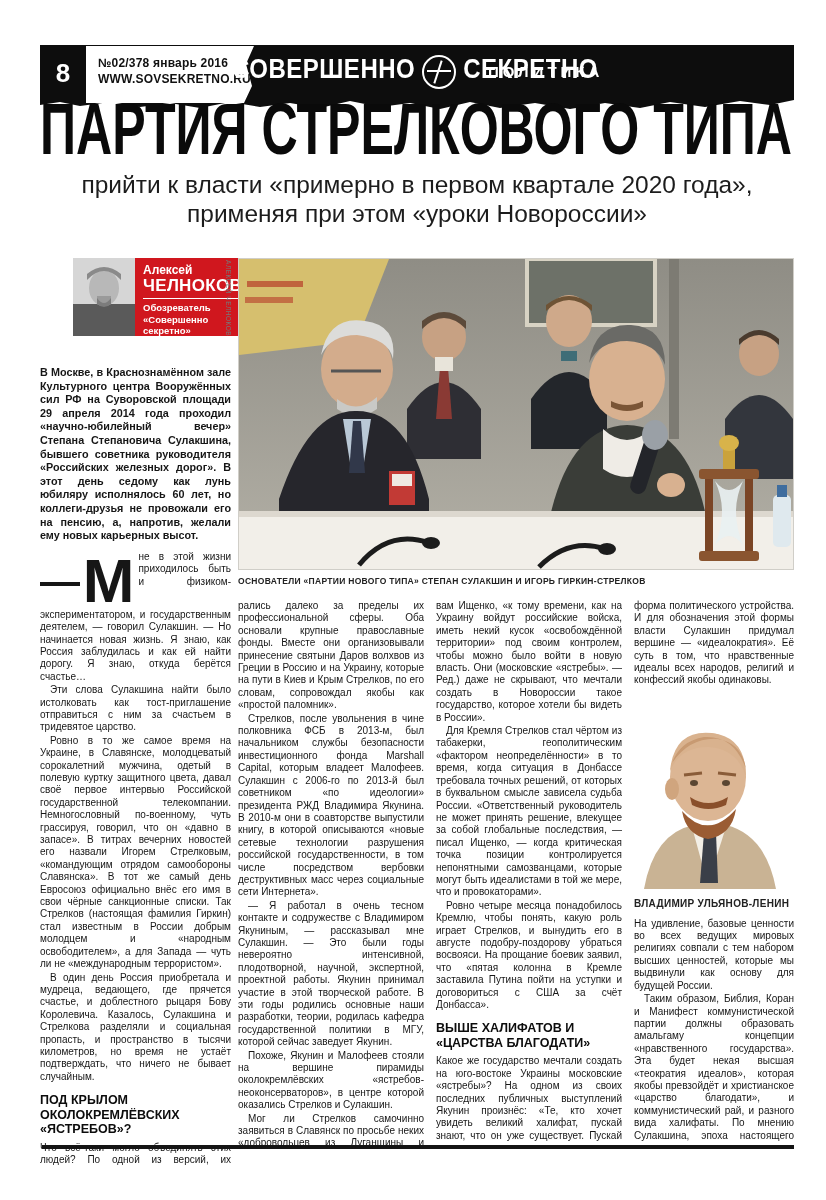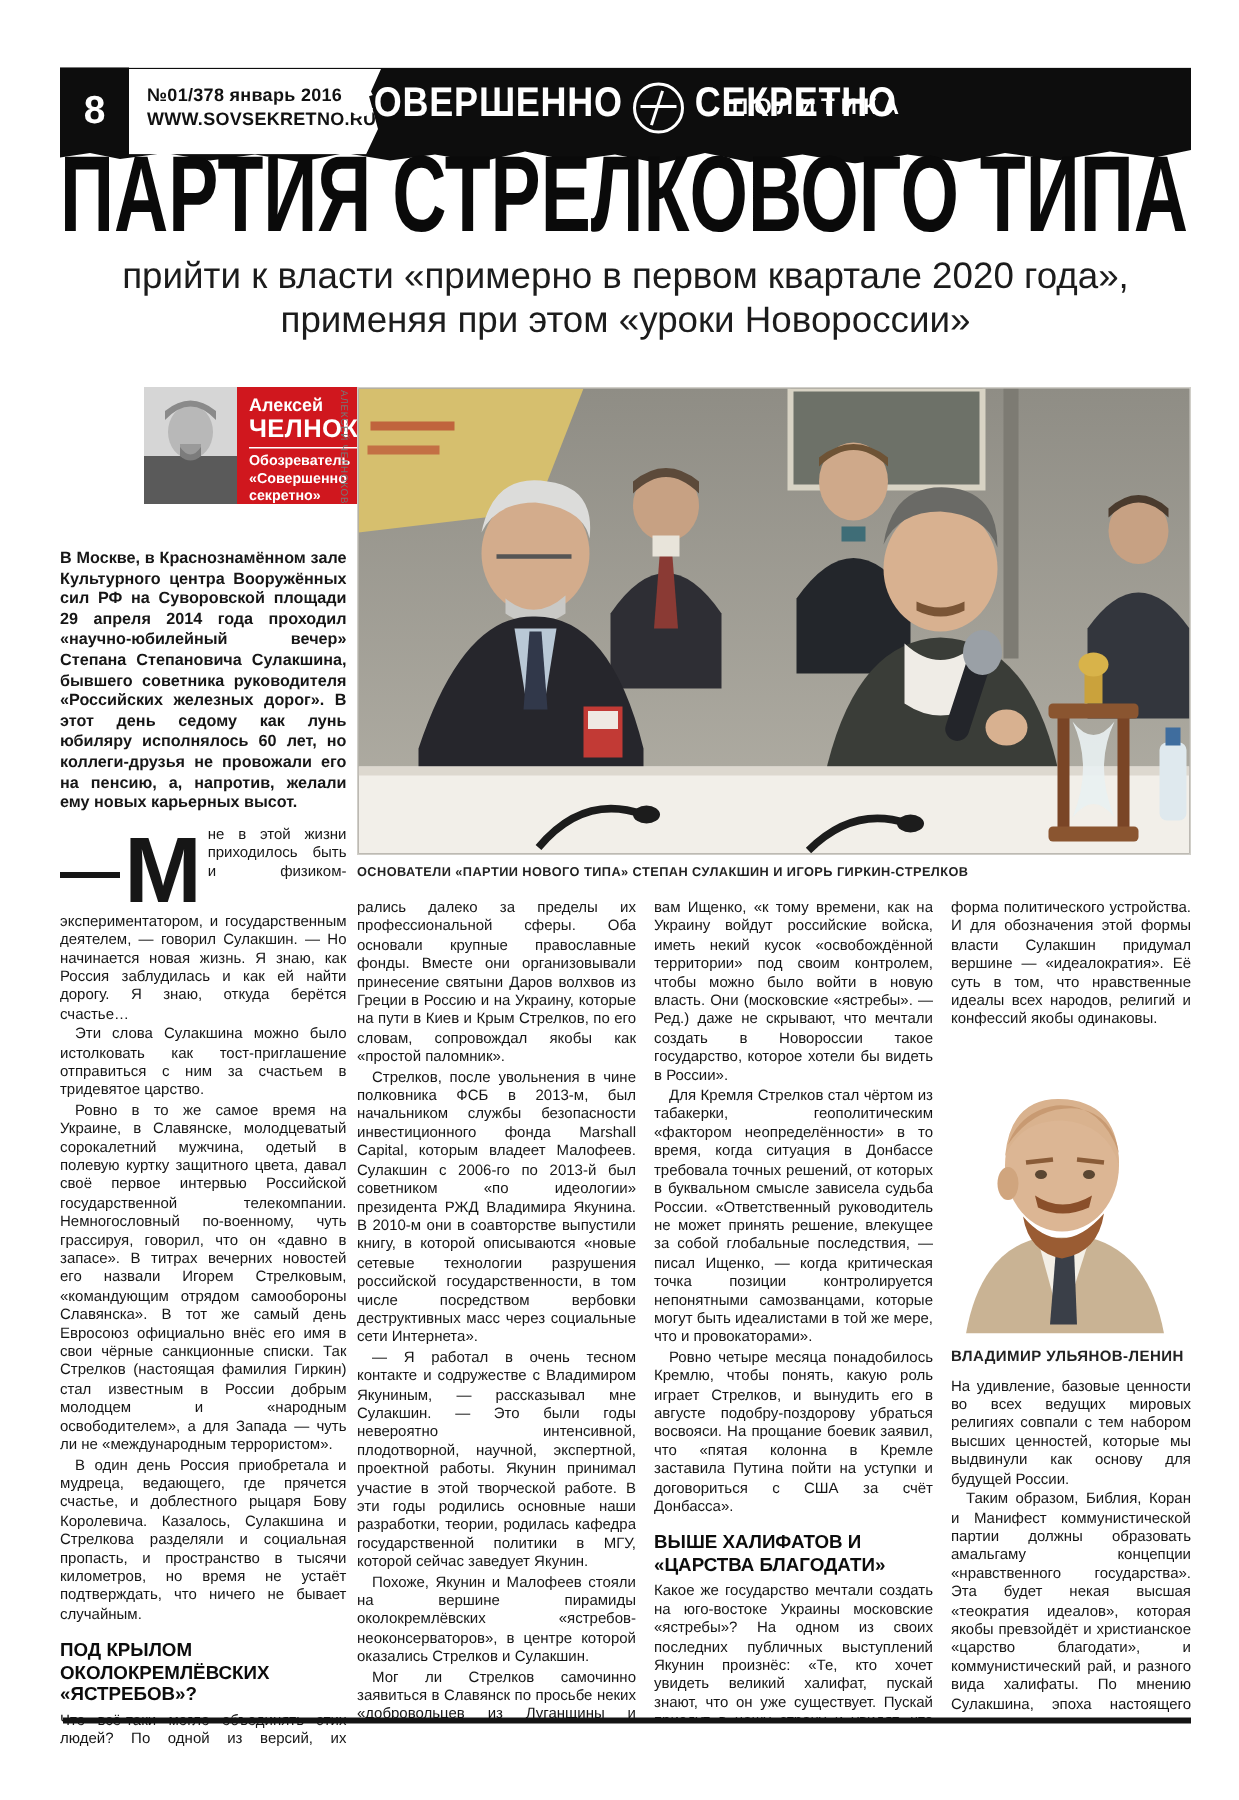--- a/index.html
+++ b/index.html
@@ -22,21 +22,21 @@
   .brand-emblem:before{content:"";position:absolute;left:3px;right:3px;top:13px;height:2px;background:#fff;}
   .brand-emblem:after{content:"";position:absolute;left:13px;top:3px;bottom:3px;width:2px;background:#fff;transform:rotate(18deg);}
   .section-label{position:absolute;left:448px;top:18px;color:#fff;font-size:15px;font-weight:bold;letter-spacing:4px;}
   
   .headline-wrap{position:absolute;left:38px;top:96px;width:758px;height:68px;}
   .headline-wrap svg{display:block;}
   .headline-text{font-family:"Liberation Sans","DejaVu Sans",sans-serif;font-weight:900;fill:#0a0a0a;}
   .subhead{position:absolute;left:40px;top:170px;width:754px;text-align:center;
     font-size:24.5px;line-height:29px;color:#1c1c1c;}
   
-  .author-card{position:absolute;left:56px;top:258px;width:182px;height:78px;display:flex;padding-left:40px;}
+  .author-card{position:absolute;left:33px;top:258px;width:182px;height:78px;display:flex;padding-left:40px;}
   .author-photo{width:62px;height:78px;background:#cfcfcf;flex:none;}
   .author-info{flex:1;background:#d0171e;color:#fff;padding:6px 7px 4px 8px;box-sizing:border-box;}
   .author-first{font-size:12px;font-weight:bold;line-height:13px;}
   .author-last{font-size:17px;font-weight:900;line-height:17px;letter-spacing:.3px;}
   .author-div{height:1px;background:#fff;margin:4px 0 3px 0;width:90%;}
   .author-role,.author-org{font-size:9.5px;font-weight:bold;line-height:11.5px;}
   
   .col{position:absolute;text-align:justify;font-size:10px;line-height:12.4px;color:#161616;overflow:hidden;}
   .col p{margin:0 0 1px 0;}
   .col p.ind{text-indent:10px;}
@@ -65,21 +65,21 @@
 <body>
 
 <div class="page">
 
   <div class="masthead">
     <div class="mast-bar"></div>
     <div class="pageno-box">
       <span class="pageno">8</span>
     </div>
     <div class="issue-patch">
-      <div class="issue-line">№01/378  январь 2016</div>
+      <div class="issue-line">№02/378  январь 2016</div>
       <div class="issue-line">WWW.SOVSEKRETNO.RU</div>
     </div>
     <div class="brand">
       <span class="brand-word">СОВЕРШЕННО</span>
       <span class="brand-emblem"></span>
       <span class="brand-word">СЕКРЕТНО</span>
     </div>
     <div class="section-label">ПОЛИТИКА</div>
   </div>
 
@@ -196,21 +196,21 @@
       </g>
     </svg>
   </div>
   <div class="photo-caption">ОСНОВАТЕЛИ «ПАРТИИ НОВОГО ТИПА» СТЕПАН СУЛАКШИН И ИГОРЬ ГИРКИН-СТРЕЛКОВ</div>
 
   <div class="col col1">
     <p class="lead">В Москве, в Краснознамённом зале Культурного центра Вооружённых сил РФ на Суворовской площади 29 апреля 2014 года проходил «научно-юбилейный вечер» Степана Степановича Сулакшина, бывшего советника руководителя «Российских железных дорог». В этот день седому как лунь юбиляру исполнялось 60 лет, но коллеги-друзья не провожали его на пенсию, а, напротив, желали ему новых карьерных высот.</p>
     <p>
       <span class="dc-wrap"><span class="dc-dash">—</span> <span class="dc-m">М</span></span><span>не в этой жизни приходилось быть и физиком-экспериментатором, и государственным деятелем, — говорил Сулакшин. — Но начинается новая жизнь. Я знаю, как Россия заблудилась и как ей найти дорогу. Я знаю, откуда берётся счастье…</span>
     </p>
-    <p class="ind">Эти слова Сулакшина можно было истолковать как тост-приглашение отправиться с ним за счастьем в тридевятое царство.</p>
+    <p class="ind">Эти слова Сулакшина найти было истолковать как тост-приглашение отправиться с ним за счастьем в тридевятое царство.</p>
     <p class="ind">Ровно в то же самое время на Украине, в Славянске, молодцеватый сорокалетний мужчина, одетый в полевую куртку защитного цвета, давал своё первое интервью Российской государственной телекомпании. Немногословный по-военному, чуть грассируя, говорил, что он «давно в запасе». В титрах вечерних новостей его назвали Игорем Стрелковым, «командующим отрядом самообороны Славянска». В тот же самый день Евросоюз официально внёс его имя в свои чёрные санкционные списки. Так Стрелков (настоящая фамилия Гиркин) стал известным в России добрым молодцем и «народным освободителем», а для Запада — чуть ли не «международным террористом».</p>
     <p class="ind">В один день Россия приобретала и мудреца, ведающего, где прячется счастье, и доблестного рыцаря Бову Королевича. Казалось, Сулакшина и Стрелкова разделяли и социальная пропасть, и пространство в тысячи километров, но время не устаёт подтверждать, что ничего не бывает случайным.</p>
     <div class="sec-head">ПОД КРЫЛОМ ОКОЛОКРЕМЛЁВСКИХ «ЯСТРЕБОВ»?</div>
     <p>Что всё-таки могло объединять этих людей? По одной из версий, их связывала одна группировка околокремлёвских «ястребов». Амбициозный боевик Стрелков в тех кровавых событиях ранней «русской весны» якобы использовался втёмную. А пожилой профессор Сулакшин в это время дописывал в Москве программу «партии нового типа». Но обстоятельства сложились так, что эти двое объединились только через год.</p>
 
   </div>
 
   <div class="col col2">
     <p>рались далеко за пределы их профессиональной сферы. Оба основали крупные православные фонды. Вместе они организовывали принесение святыни Даров волхвов из Греции в Россию и на Украину, которые на пути в Киев и Крым Стрелков, по его словам, сопровождал якобы как «простой паломник».</p>
     <p class="ind">Стрелков, после увольнения в чине полковника ФСБ в 2013-м, был начальником службы безопасности инвестиционного фонда Marshall Capital, которым владеет Малофеев. Сулакшин с 2006-го по 2013-й был советником «по идеологии» президента РЖД Владимира Якунина. В 2010-м они в соавторстве выпустили книгу, в которой описываются «новые сетевые технологии разрушения российской государственности, в том числе посредством вербовки деструктивных масс через социальные сети Интернета».</p>

